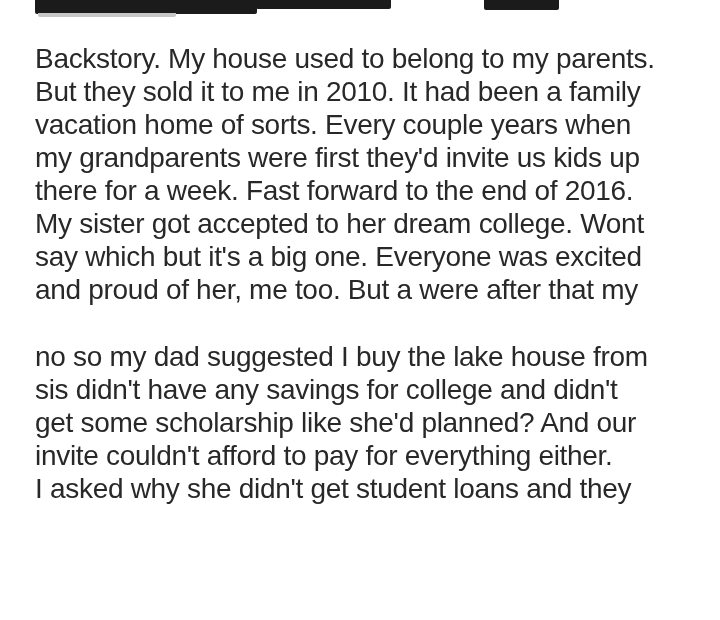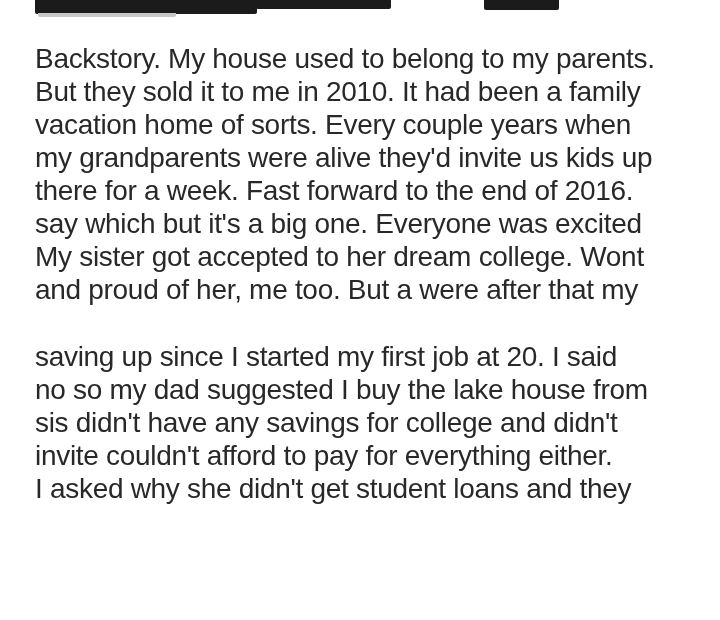--- a/index.html
+++ b/index.html
@@ -47,27 +47,27 @@
       <div class="redaction-bar" style="left: 35px; top: 0px; width: 222px; height: 14px; background: rgb(27, 27, 27);"></div>
       <div class="redaction-bar" style="left: 256px; top: 0px; width: 135px; height: 9px; background: rgb(27, 27, 27);"></div>
       <div class="redaction-bar" style="left: 484px; top: 0px; width: 75px; height: 10px; background: rgb(27, 27, 27);"></div>
       <div class="redaction-bar" style="left: 38px; top: 13px; width: 138px; height: 4px; background: rgb(198, 198, 198);"></div>
     </div>
   <div class="post-text" style="color: rgb(40, 40, 40);">
       <div class="paragraph">
         <div class="text-line">Backstory. My house used to belong to my parents.</div>
         <div class="text-line">But they sold it to me in 2010. It had been a family</div>
         <div class="text-line">vacation home of sorts. Every couple years when</div>
-        <div class="text-line">my grandparents were alive they'd invite us kids up</div>
+        <div class="text-line">my grandparents were first they'd invite us kids up</div>
         <div class="text-line">there for a week. Fast forward to the end of 2016.</div>
+        <div class="text-line">My sister got accepted to her dream college. Wont</div>
         <div class="text-line">say which but it's a big one. Everyone was excited</div>
-        <div class="text-line">My sister got accepted to her dream college. Wont</div>
         <div class="text-line">and proud of her, me too. But a were after that my</div>
       </div>
       <div class="paragraph">
-        <div class="text-line">saving up since I started my first job at 20. I said</div>
         <div class="text-line">no so my dad suggested I buy the lake house from</div>
         <div class="text-line">sis didn't have any savings for college and didn't</div>
+        <div class="text-line">get some scholarship like she'd planned? And our</div>
         <div class="text-line">invite couldn't afford to pay for everything either.</div>
         <div class="text-line">I asked why she didn't get student loans and they</div>
       </div>
     </div>
 </div>
 
 </body></html>

